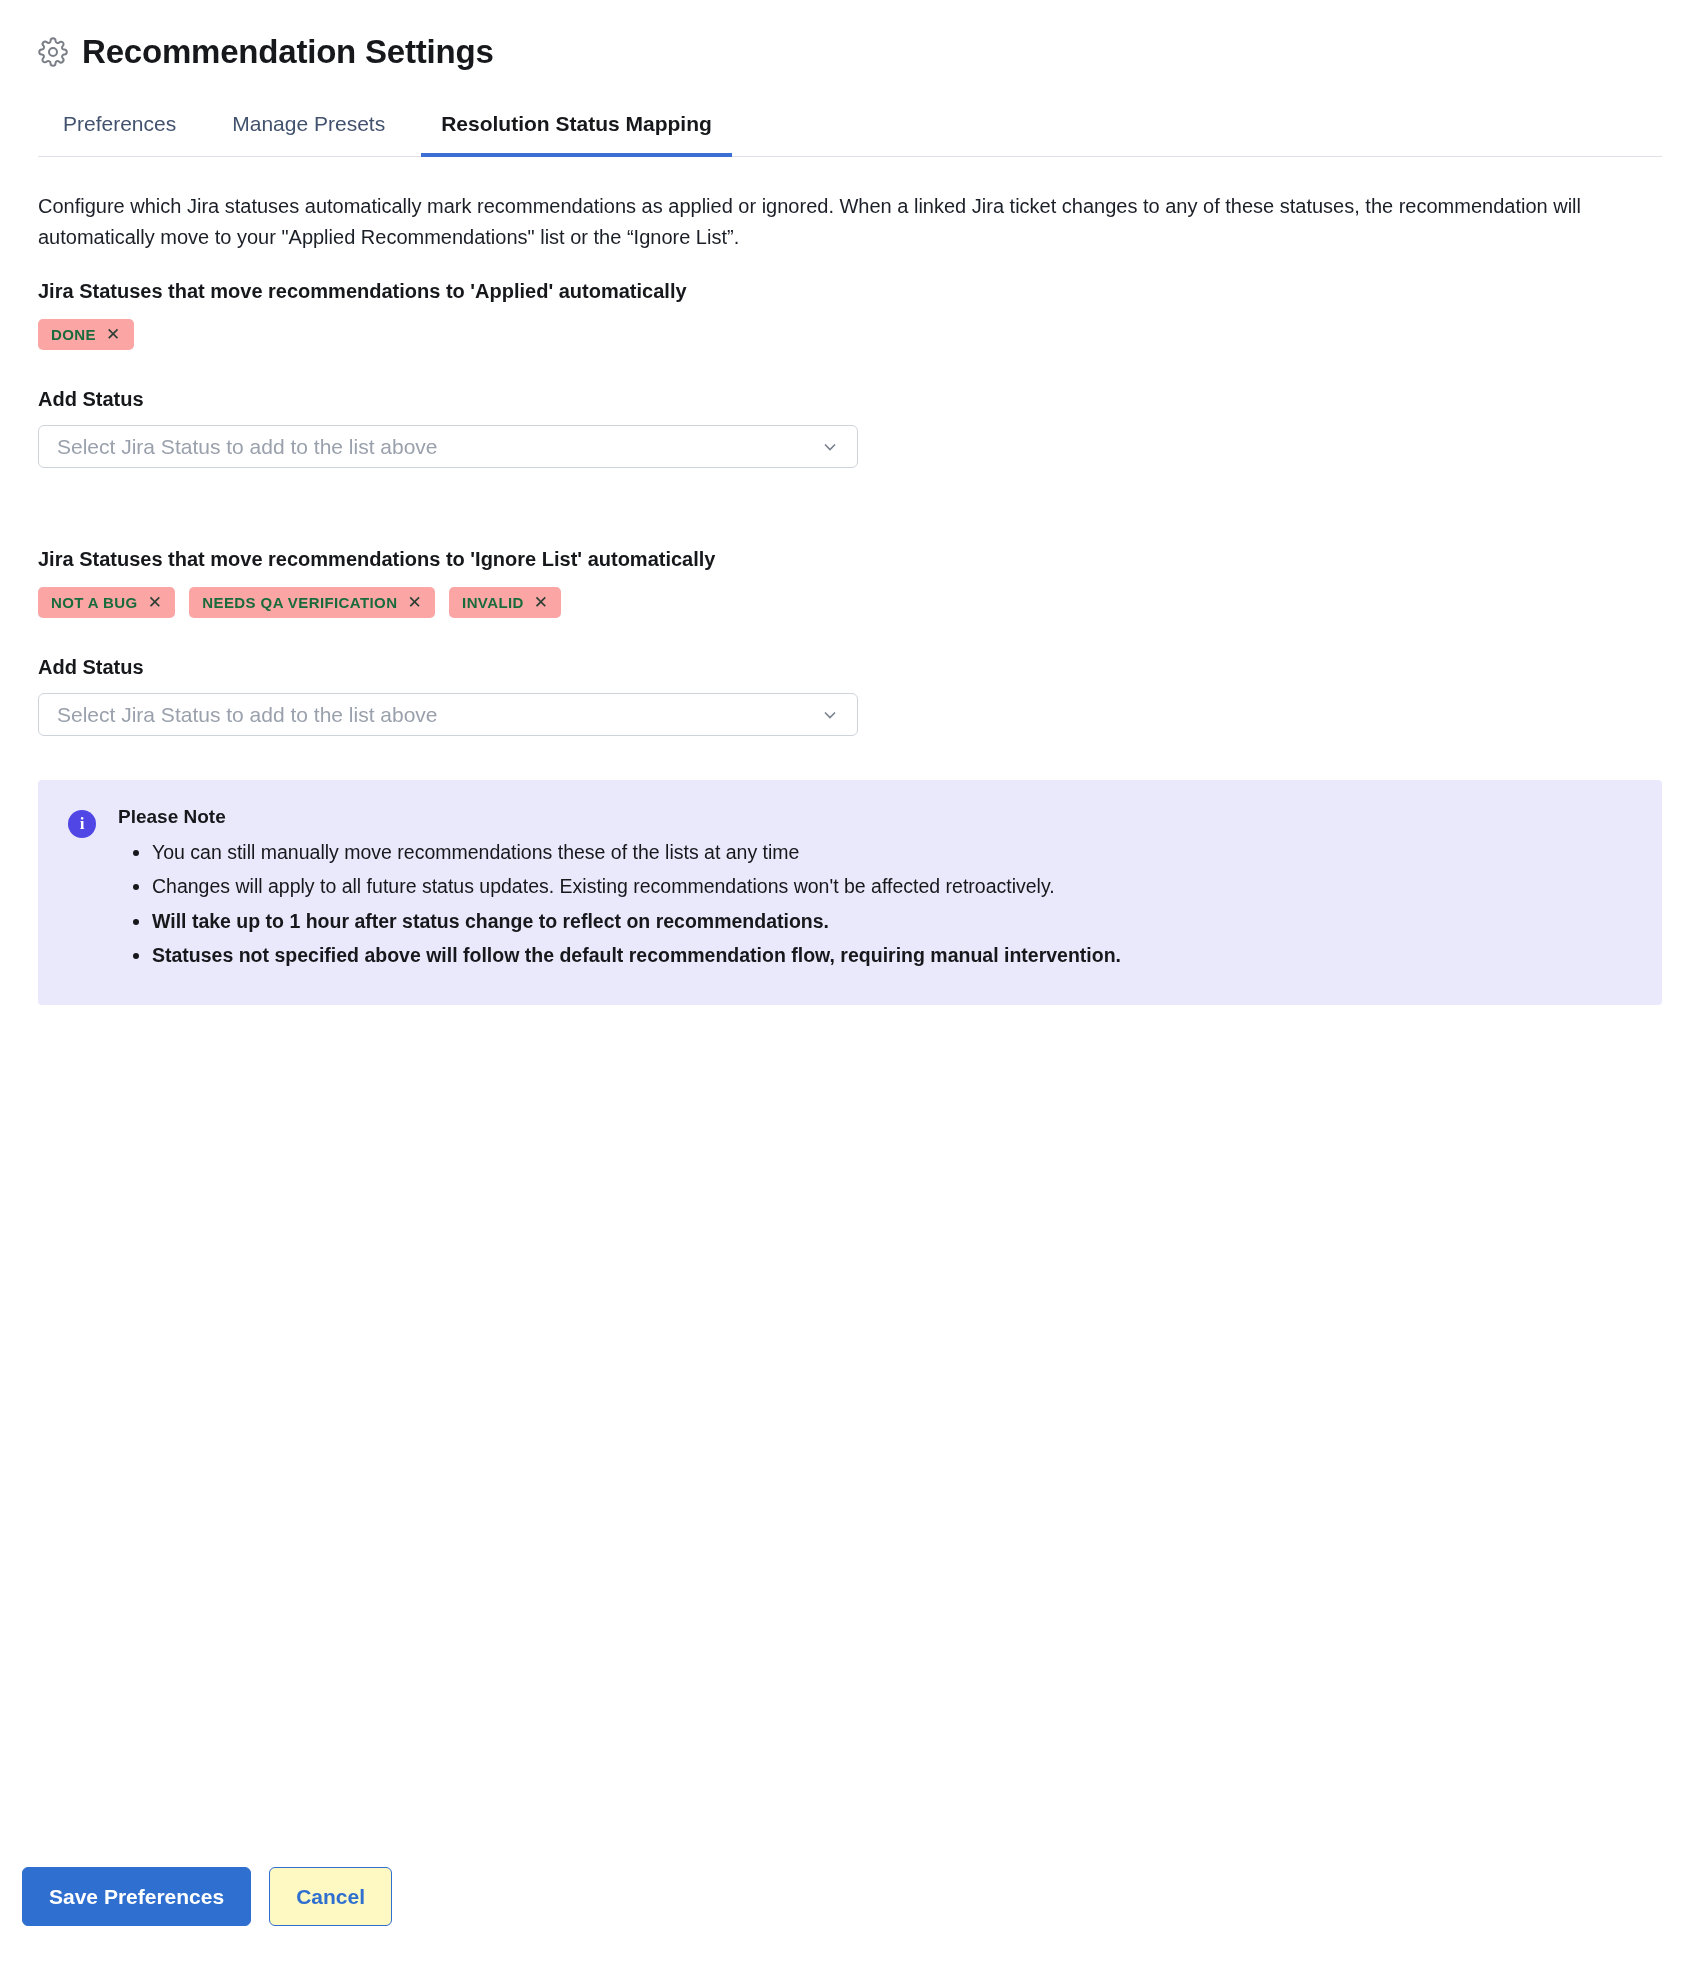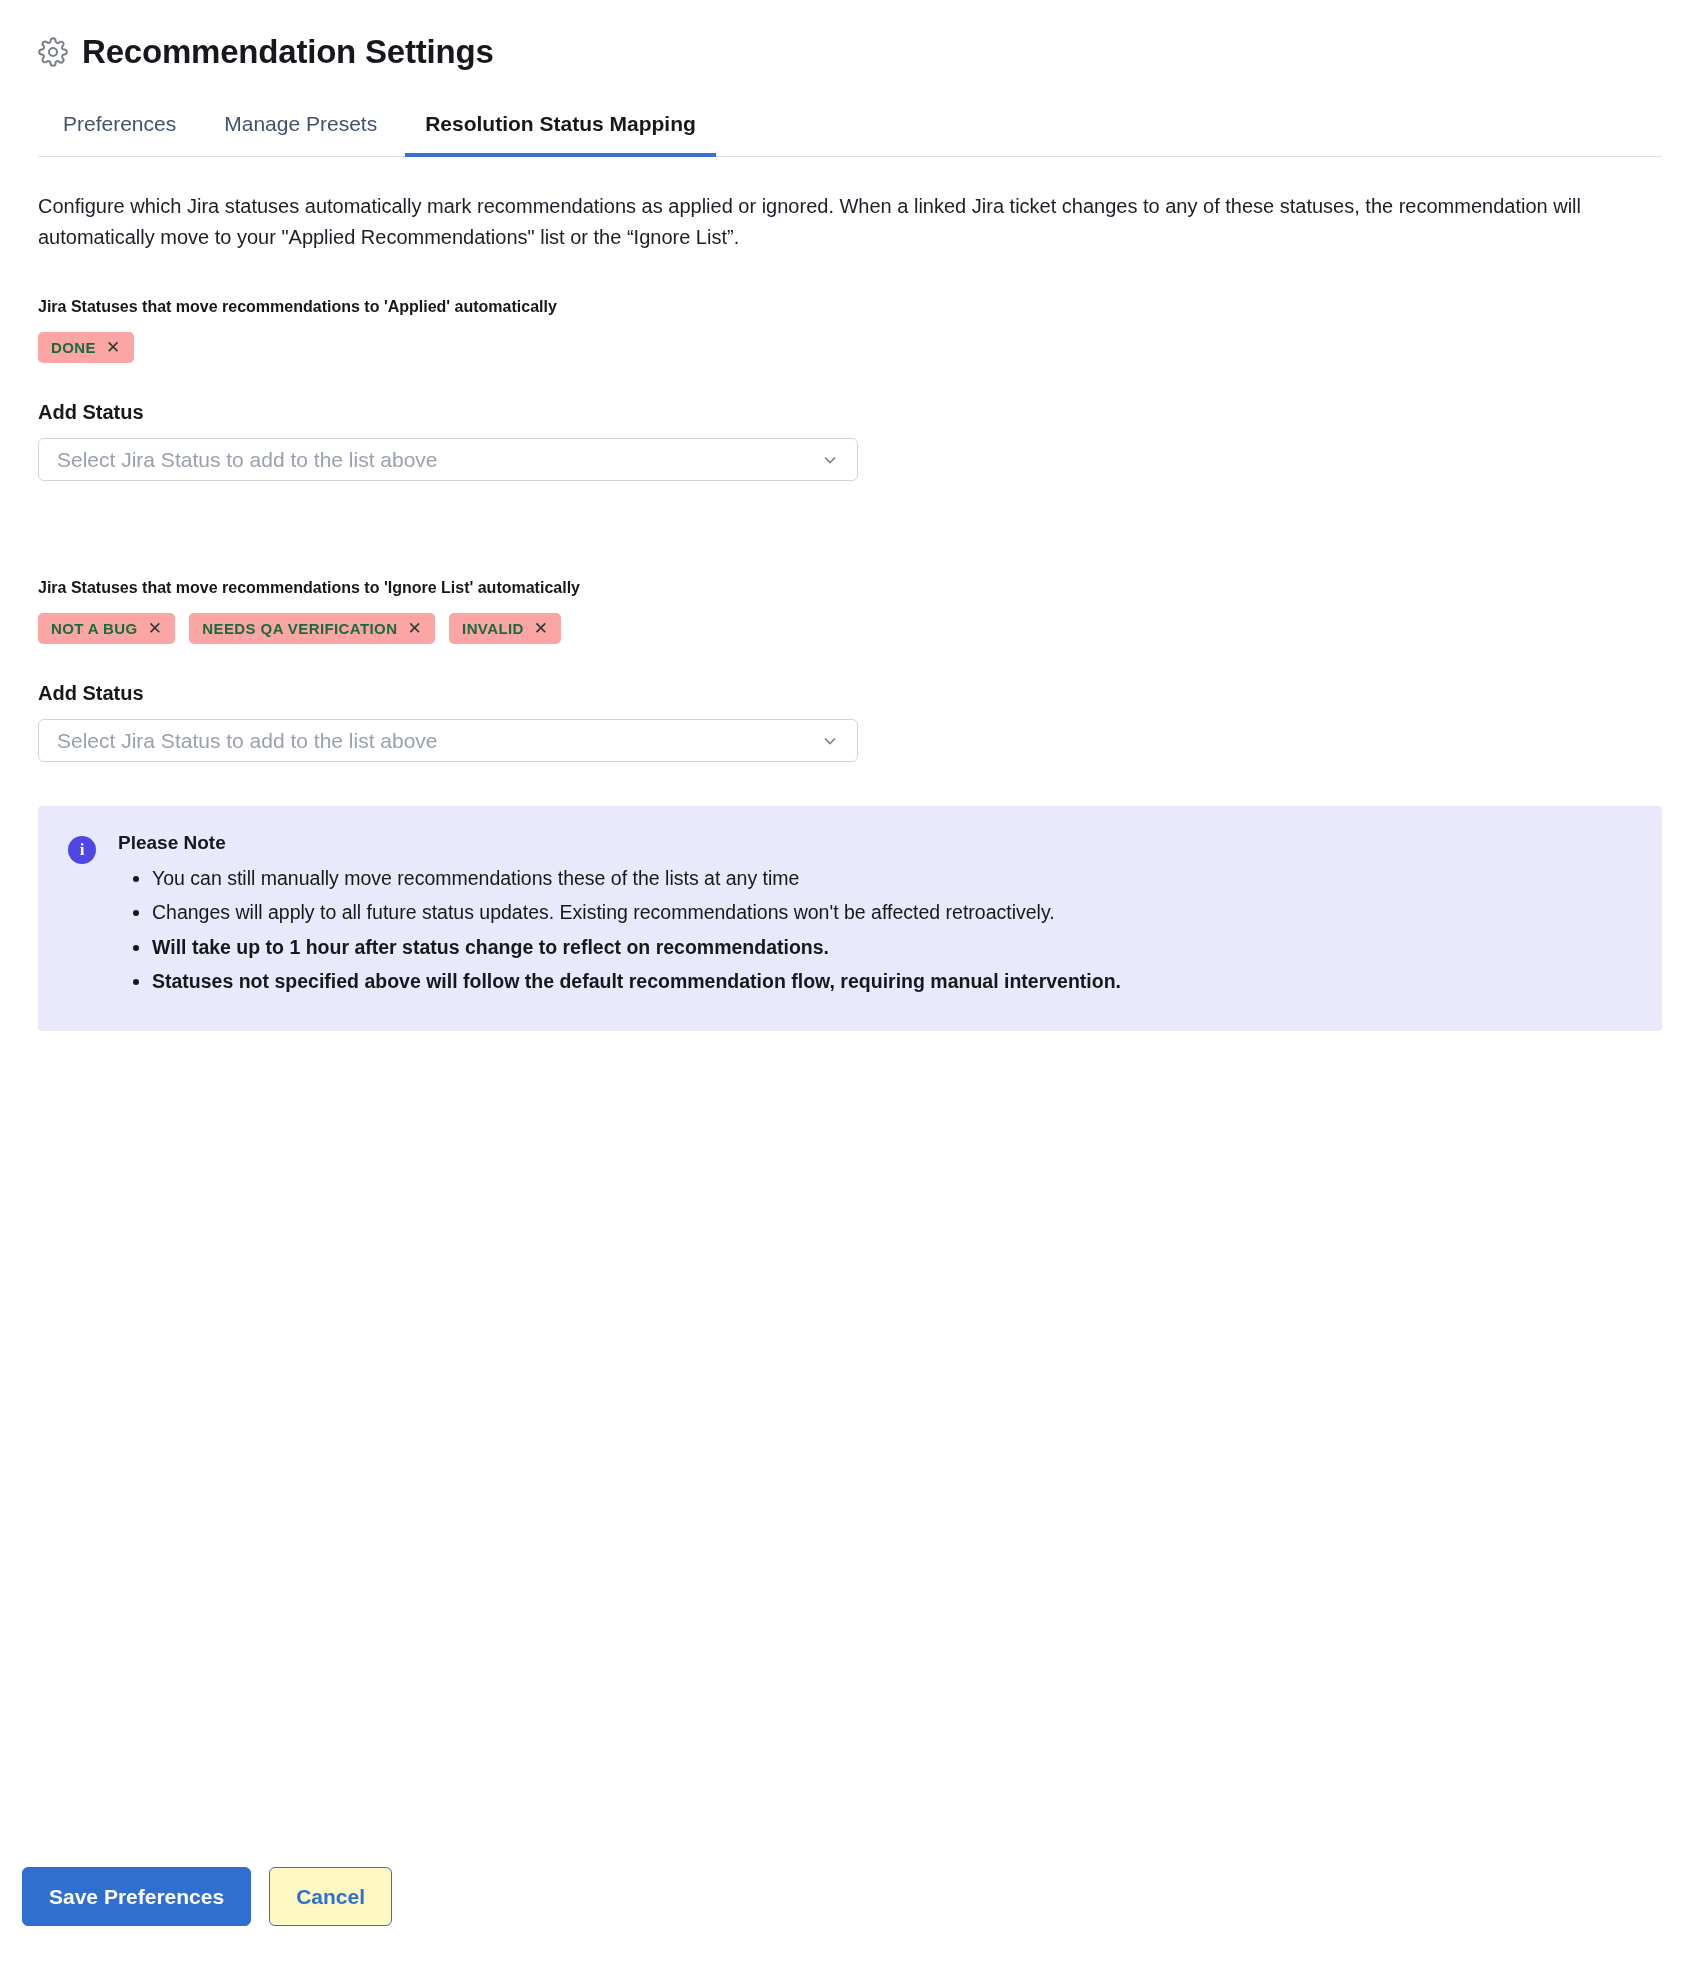--- a/index.html
+++ b/index.html
@@ -38,21 +38,21 @@
     font-weight: bold;
     letter-spacing: -0.2px;
     color: #17181c;
     line-height: 1.1;
   }
 
   
   .tabs {
     display: flex;
     align-items: flex-end;
-    gap: 8px;
+    gap: 16px;
     border-bottom: 1px solid #dfe1e6;
     padding-left: 5px;
   }
   .tab {
     font-size: 21px;
     color: #42526e;
     padding: 14px 20px 17px 20px;
     cursor: pointer;
     border-bottom: 4px solid transparent;
     margin-bottom: -1px;
@@ -67,22 +67,22 @@
   
   .intro {
     margin-top: 34px;
     font-size: 20px;
     line-height: 1.52;
     color: #1b1f27;
     max-width: 1600px;
   }
 
   .section-label {
-    margin-top: 46px;
-    font-size: 16px;
+    margin-top: 28px;
+    font-size: 20px;
     font-weight: bold;
     color: #17181c;
   }
 
   
   .chip-row {
     display: flex;
     flex-wrap: wrap;
     gap: 14px;
     margin-top: 16px;

